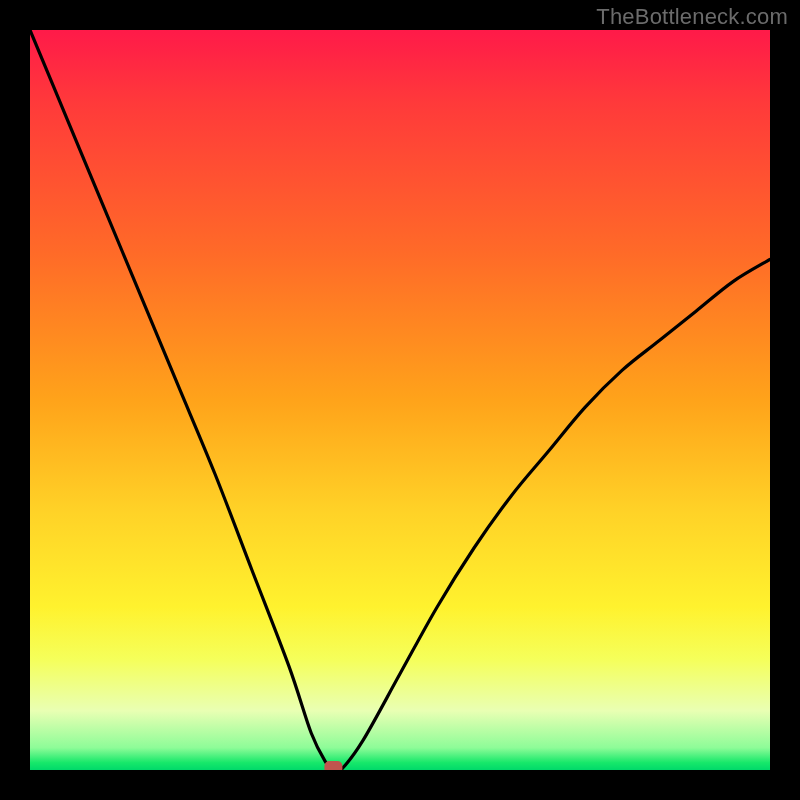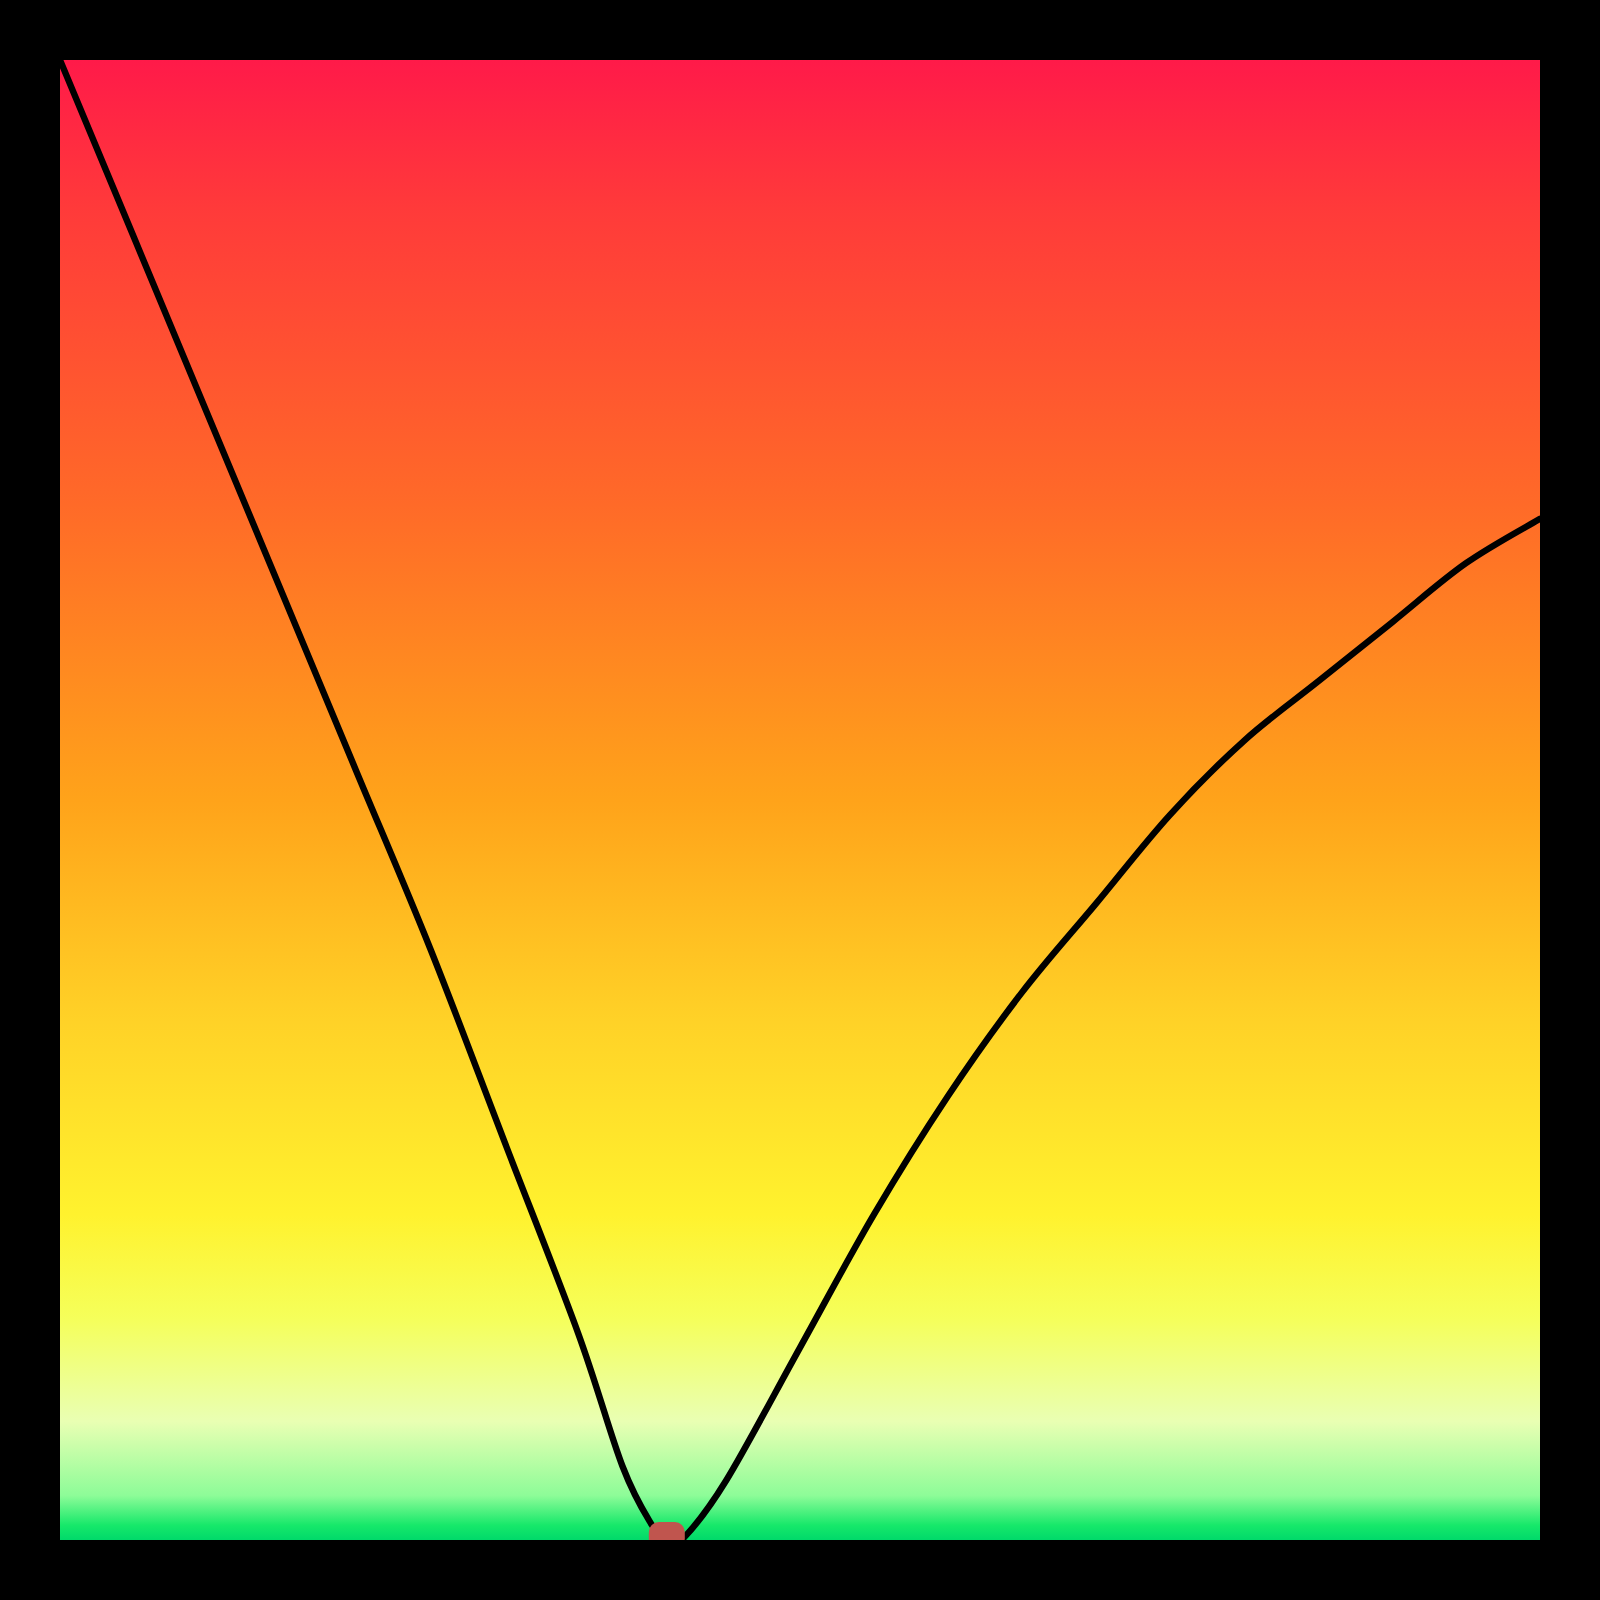--- a/index.html
+++ b/index.html
@@ -54,20 +54,21 @@
     font-size: 22px;
     letter-spacing: 0.2px;
     user-select: none;
   }
 </style>
 </head>
 <body>
 
 <div class="frame">
 
+  <div class="watermark">TheBottleneck.com</div>
 
   <div class="plot-area">
     <svg class="plot-svg" viewBox="0 0 740 740" preserveAspectRatio="none">
       <path id="curve-path" fill="none" stroke="#000" stroke-width="3.2" stroke-linejoin="round" stroke-linecap="round" d="M 0 0 C 6.166666666666667 14.799999999999992, 24.666666666666664 59.199999999999946, 37 88.79999999999995 C 49.333333333333336 118.39999999999996, 61.666666666666664 148.00000000000003, 74 177.60000000000002 C 86.33333333333333 207.20000000000002, 98.66666666666667 236.79999999999998, 111 266.4 C 123.33333333333333 296, 135.66666666666666 325.59999999999997, 148 355.2 C 160.33333333333334 384.8, 172.66666666666666 413.16666666666663, 185 444 C 197.33333333333334 474.83333333333337, 209.66666666666666 508.1333333333334, 222 540.2 C 234.33333333333334 572.2666666666667, 249.13333333333333 609.2666666666667, 259 636.4 C 268.8666666666667 663.5333333333333, 275.0333333333333 686.9666666666667, 281.2 703 C 287.3666666666667 719.0333333333333, 292.3 726.4333333333334, 296 732.6 C 299.7 738.7666666666667, 300.9333333333333 738.7666666666667, 303.4 740 C 305.8666666666667 741.2333333333333, 305.8666666666667 744.9333333333334, 310.8 740 C 315.73333333333335 735.0666666666666, 323.1333333333333 726.4333333333333, 333 710.4 C 342.8666666666667 694.3666666666667, 357.66666666666663 666, 370 643.8 C 382.33333333333337 621.5999999999999, 394.66666666666674 598.1666666666667, 407.00000000000006 577.2 C 419.33333333333337 556.2333333333333, 431.6666666666667 536.5, 444 518 C 456.3333333333333 499.5, 468.6666666666667 482.23333333333335, 481 466.2 C 493.3333333333333 450.16666666666663, 505.6666666666667 436.6, 518 421.8 C 530.3333333333334 407, 542.6666666666666 390.9666666666667, 555 377.40000000000003 C 567.3333333333334 363.83333333333337, 579.6666666666666 351.5, 592 340.4 C 604.3333333333334 329.29999999999995, 616.6666666666666 320.6666666666667, 629 310.8 C 641.3333333333334 300.93333333333334, 653.6666666666666 291.06666666666666, 666 281.2 C 678.3333333333334 271.3333333333333, 690.6666666666666 260.2333333333333, 703 251.59999999999997 C 715.3333333333334 242.96666666666664, 733.8333333333334 233.10000000000002, 740 229.40000000000003"></path>
       <rect id="marker-rect" rx="5" ry="5" width="18" height="13" fill="#c0554e" x="294.4" y="731"></rect>
     </svg>
   </div>
 
 </div>
 

